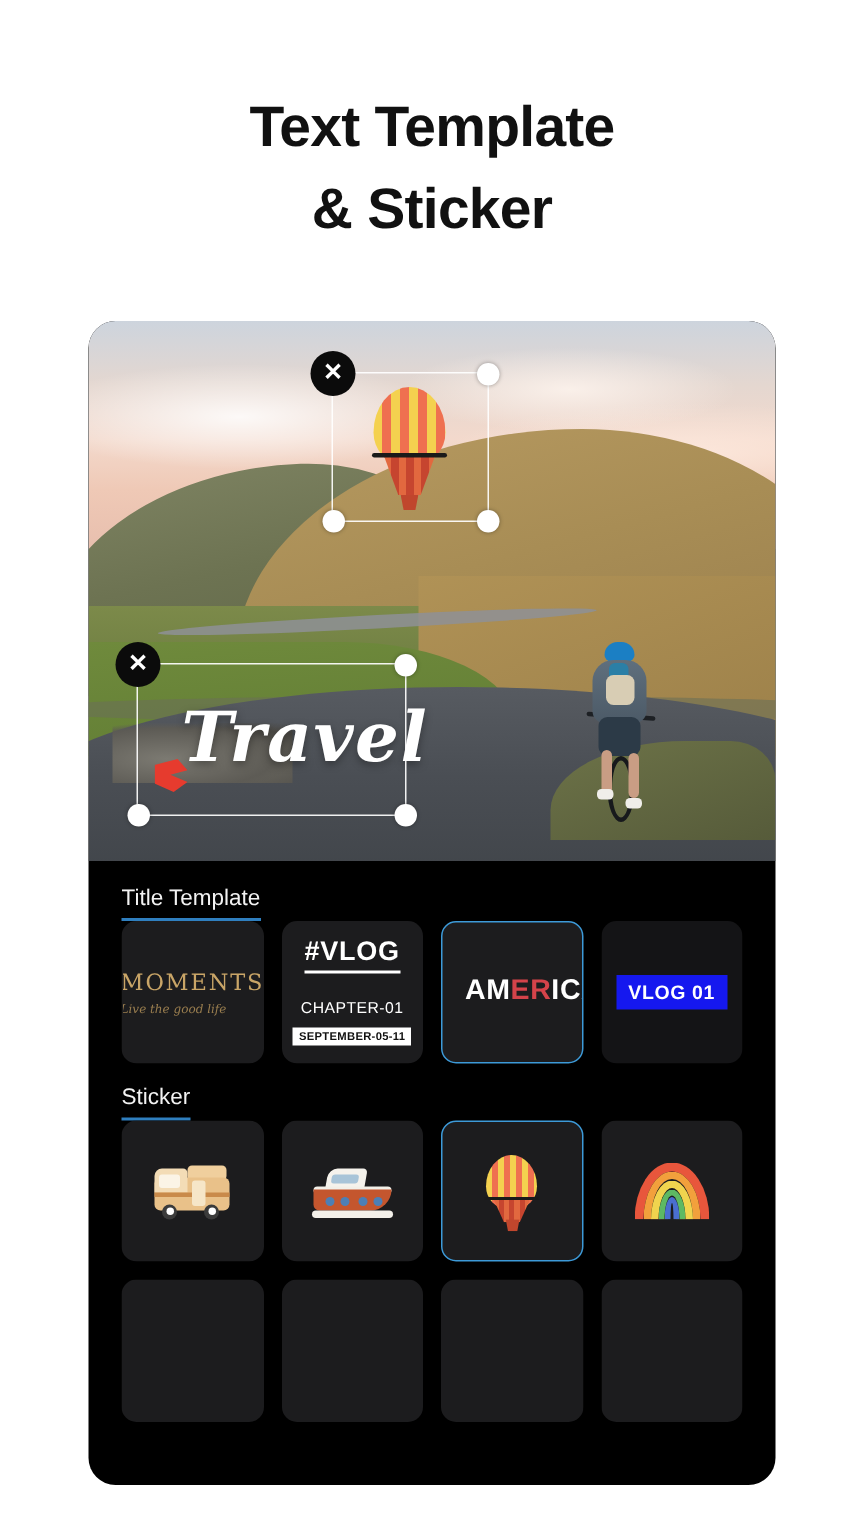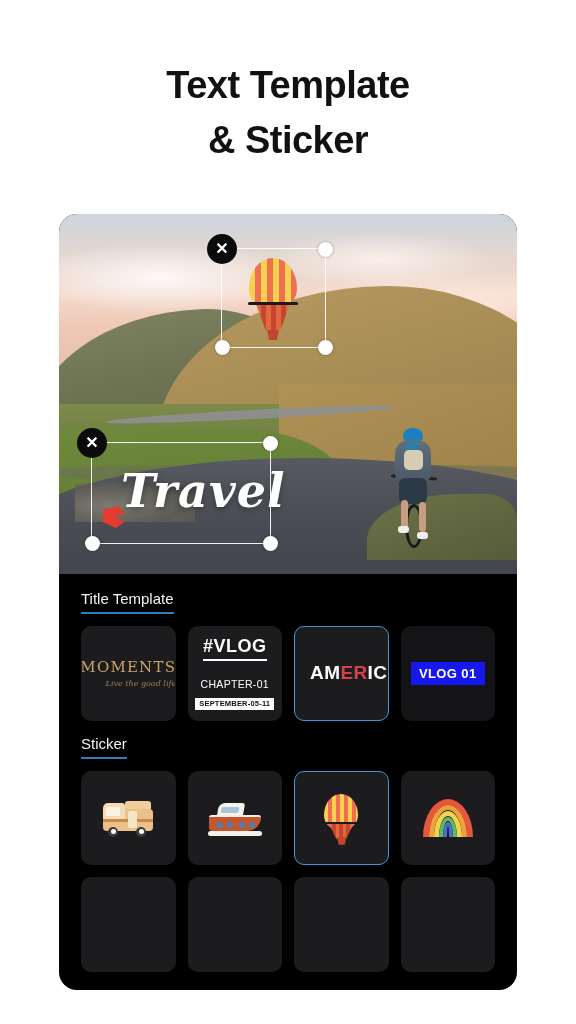--- a/index.html
+++ b/index.html
@@ -239,21 +239,20 @@
   }
 
   
   .editor { padding: 16px 22px 0 22px; }
   .section-label {
     display: inline-block;
     color: #f2f2f2;
     font-size: 15px;
     padding-bottom: 5px;
     border-bottom: 2.5px solid #2f7fbf;
-    margin-bottom: 12px;
   }
   .section-label.sticker-label { margin-top: 14px; }
 
   .grid {
     display: grid;
     grid-template-columns: repeat(4, 1fr);
     gap: 12px;
   }
   .tile {
     position: relative;
@@ -305,21 +304,21 @@
     position: relative;
     font-size: 17px;
     font-weight: bold;
     letter-spacing: -.6px;
     background: linear-gradient(180deg, #ffffff 0%, #b9bcc2 55%, #83878e 100%);
     -webkit-background-clip: text;
     background-clip: text;
     color: transparent;
   }
 
-  .tpl-moments { text-align: right; }
+  .tpl-moments { text-align: left; }
   .tpl-moments .main {
     color: #c9a567;
     font-family: "DejaVu Serif", serif;
     font-size: 15px;
     letter-spacing: 1.2px;
   }
   .tpl-moments .sub {
     display: block;
     margin-top: 3px;
     color: #9a7e4f;

